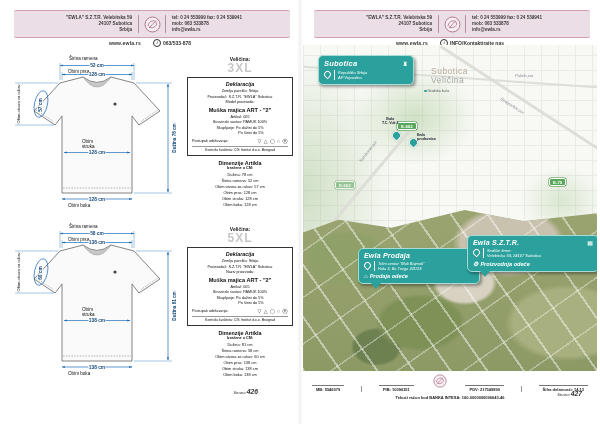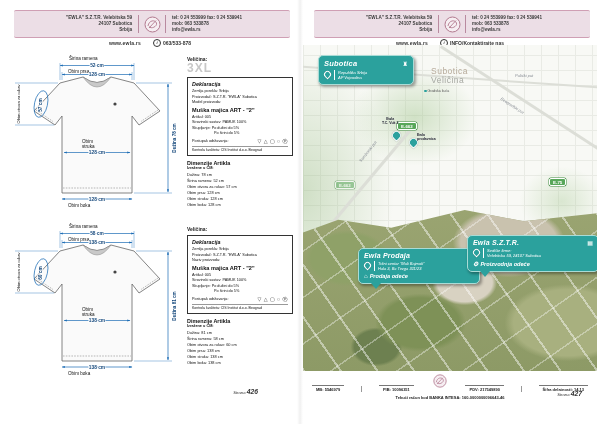--- a/index.html
+++ b/index.html
@@ -32,21 +32,21 @@
   .collar{fill:#c9c9c9;stroke:#888;stroke-width:.5;}
   .hem{stroke:#999;stroke-width:.7;stroke-dasharray:1.6 1.2;fill:none;}
   .dim{stroke:#1b6cb5;stroke-width:.7;fill:none;}
   .tick{stroke:#1b6cb5;stroke-width:.4;}
   .lab{font-size:4.6px;fill:#111;}
   .vlab{font-size:4.6px;fill:#15487c;font-weight:bold;}
   .val{font-size:4.8px;fill:#15487c;font-weight:bold;text-anchor:middle;
        stroke:#fff;stroke-width:1.4px;paint-order:stroke;}
 
   
-  .panel{position:absolute;left:187px;width:106px;color:#111;}
+  .panel{position:absolute;left:187px;width:106px;color:#111;text-align:center;}
   .size-label{font-size:5px;font-weight:bold;color:#222;}
   .size-value{font-size:12px;font-weight:bold;color:#c7c7c7;letter-spacing:1px;line-height:1;}
   .decl{border:1px solid #333;padding:3px 4px;margin-top:3px;}
   .decl-title{font-size:5.4px;font-weight:bold;font-style:italic;margin-bottom:2px;}
   .decl-line{font-size:3.8px;line-height:1.45;}
   .prod-name{font-size:5.6px;font-weight:bold;margin:1.5px 0;}
   .care-row{display:flex;justify-content:space-between;align-items:center;margin-top:1.5px;}
   .care-lab{font-size:3.8px;}
   .care-sym{font-size:5px;letter-spacing:.5px;color:#222;}
   .qline{font-size:3.5px;margin-top:1.5px;border-top:0.5px solid #999;padding-top:1px;}
@@ -270,20 +270,21 @@
         <line class="tick" x1="122" y1="146" x2="160" y2="146"></line>
       <line class="dim" x1="156" y1="37" x2="156" y2="145" marker-start="url(#aS2)" marker-end="url(#aE2)"></line>
       <text class="vlab" text-anchor="middle" transform="rotate(-90 164 91)" x="164" y="91">Dužina 81 cm</text>
       <line class="dim" x1="50" y1="152" x2="120" y2="152" marker-start="url(#aS2)" marker-end="url(#aE2)"></line>
       <text class="val" x="85" y="153.9">138 cm</text>
       <text class="lab" x="56" y="159.6">Obim boka</text>
     </svg>
 
     <div class="panel" style="top:226px">
       <div class="size-label">Veličina:</div>
+      <div class="size-value">5XL</div>
       <div class="decl">
         <div class="decl-title">Deklaracija</div>
         <div class="decl-line">Zemlja porekla: Srbija</div>
         <div class="decl-line">Proizvođač: S.Z.T.R. "EWLA" Subotica</div>
         <div class="decl-line">Naziv proizvoda:</div>
         <div class="prod-name">Muška majica ART - "2"</div>
         <div class="decl-line">Artikal: 005</div>
         <div class="decl-line">Sirovinski sastav: PAMUK 100%</div>
         <div class="decl-line">Skupljanje: Po dužini do 5%</div>
         <div class="decl-line" style="padding-left:22px">Po širini do 5%</div>

